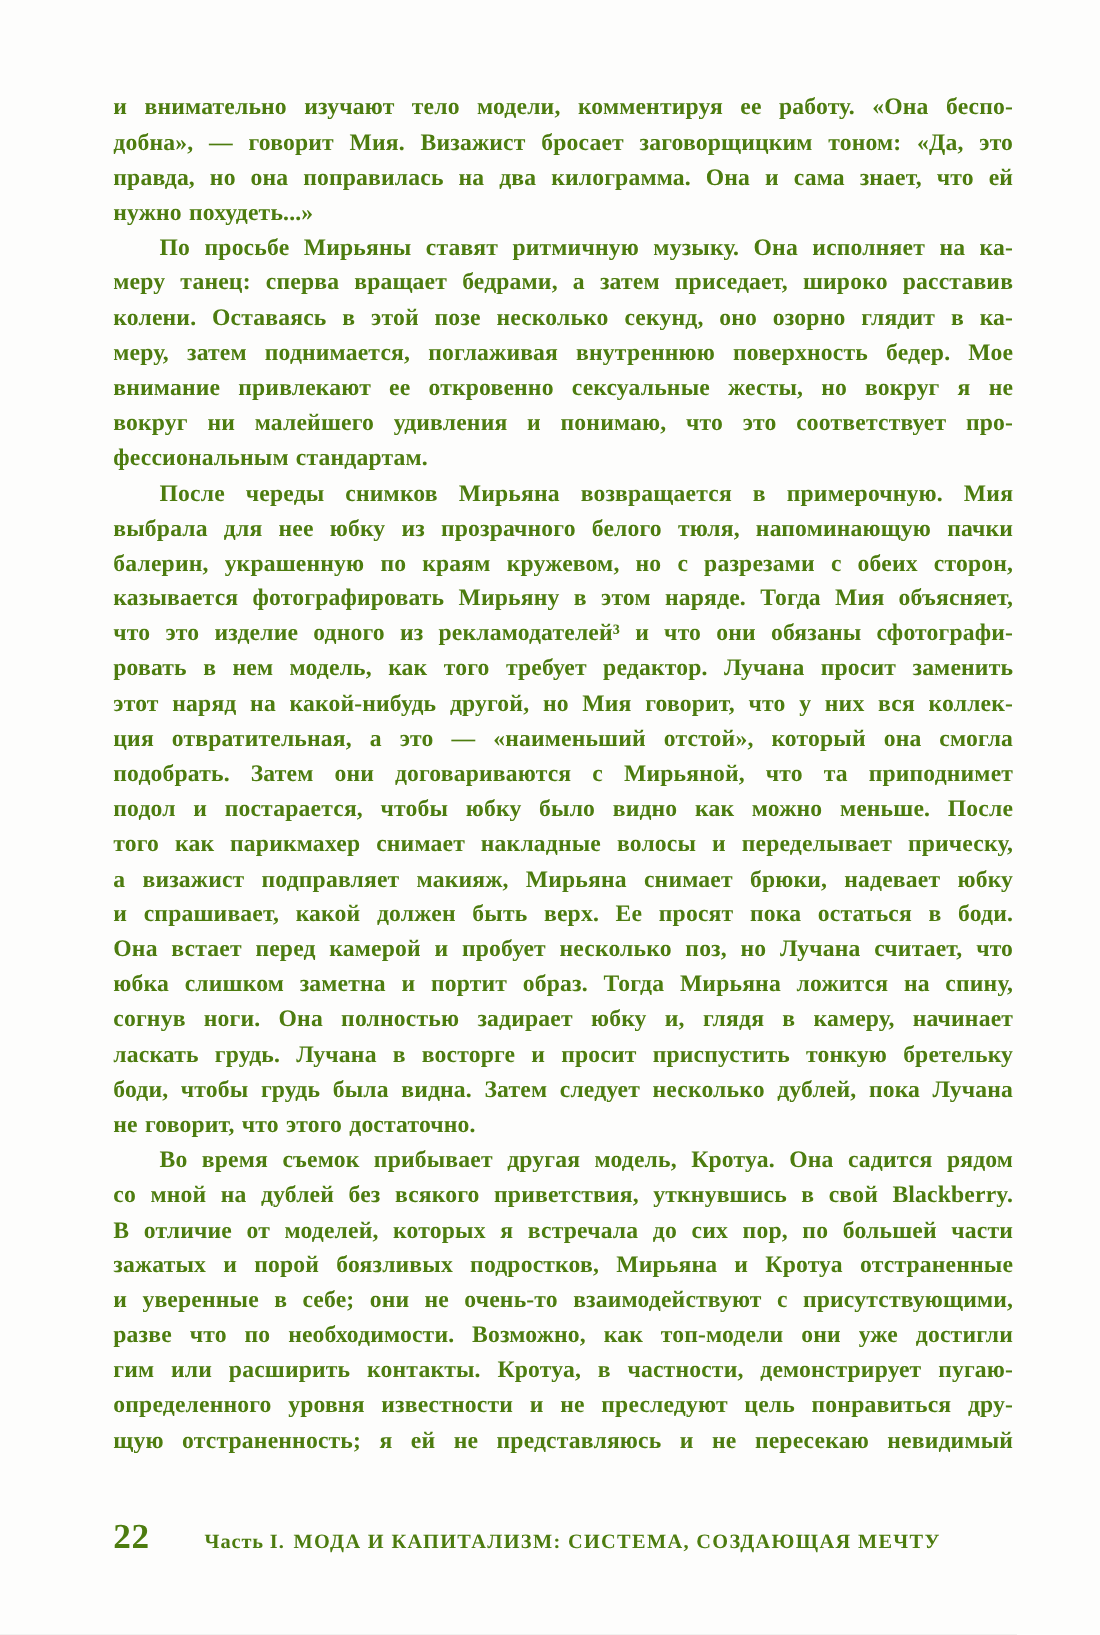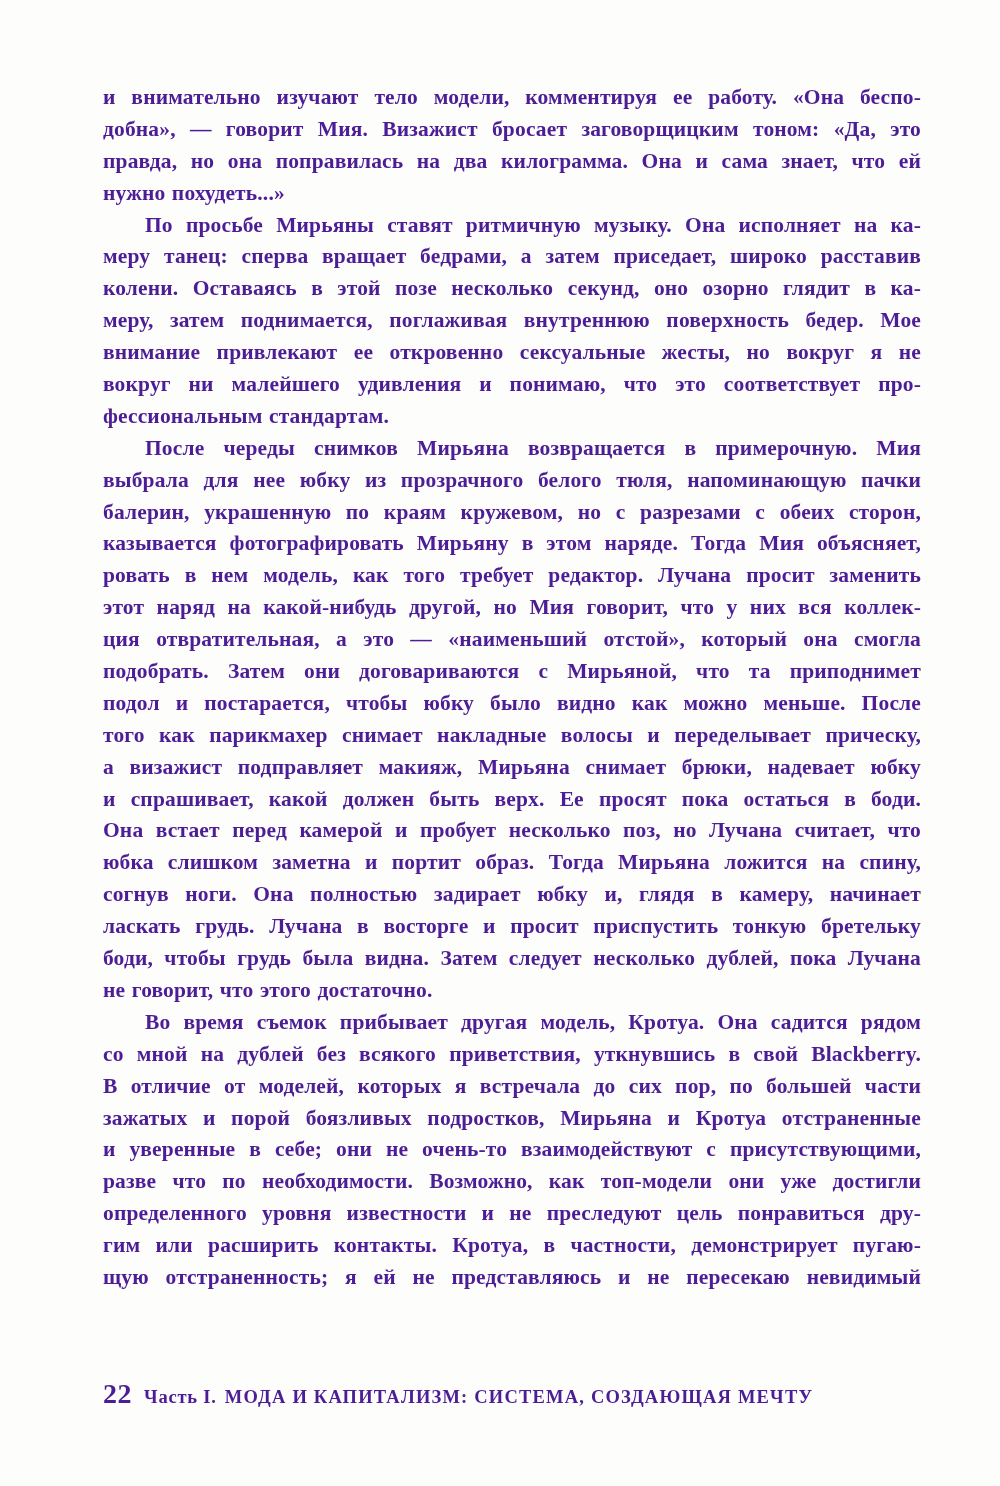--- a/index.html
+++ b/index.html
@@ -7,21 +7,21 @@
     padding: 0;
     background: #e8e8e6;
   }
   .page {
     position: relative;
     width: 1000px;
     height: 1486px;
     background: #fdfdfc;
     overflow: hidden;
     font-family: "Liberation Serif", "DejaVu Serif", serif;
-    color: #4c1d95;
+    color: #4d7c0f;
   }
   .text-block {
     position: absolute;
     left: 103px;
     top: 82px;
     width: 818px;
   }
   .line {
     font-size: 21.5px;
     font-weight: 700;
@@ -42,30 +42,31 @@
   .footer {
     position: absolute;
     left: 103px;
     top: 1378px;
     width: 818px;
     white-space: nowrap;
     display: flex;
     align-items: baseline;
   }
   .footer .pagenum {
-    font-size: 28px;
+    font-size: 32px;
     font-weight: 700;
     letter-spacing: 0.5px;
-    margin-right: 12px;
+    margin-right: 30px;
   }
   .footer .part-label {
     font-size: 18.5px;
     font-weight: 700;
     letter-spacing: 0.8px;
     margin-right: 8px;
+    margin-left: 20px;
   }
   .footer .part-title {
     font-size: 18.5px;
     font-weight: 700;
     letter-spacing: 1.2px;
     text-transform: uppercase;
   }
 </style>
 </head>
 <body>
@@ -80,42 +81,43 @@
       <div class="line">меру танец: сперва вращает бедрами, а затем приседает, широко расставив</div>
       <div class="line">колени. Оставаясь в этой позе несколько секунд, оно озорно глядит в ка-</div>
       <div class="line">меру, затем поднимается, поглаживая внутреннюю поверхность бедер. Мое</div>
       <div class="line">внимание привлекают ее откровенно сексуальные жесты, но вокруг я не</div>
       <div class="line">вокруг ни малейшего удивления и понимаю, что это соответствует про-</div>
       <div class="line lastline">фессиональным стандартам.</div>
       <div class="line firstline">После череды снимков Мирьяна возвращается в примерочную. Мия</div>
       <div class="line">выбрала для нее юбку из прозрачного белого тюля, напоминающую пачки</div>
       <div class="line">балерин, украшенную по краям кружевом, но с разрезами с обеих сторон,</div>
       <div class="line">казывается фотографировать Мирьяну в этом наряде. Тогда Мия объясняет,</div>
+      <div class="line">что это изделие одного из рекламодателей³ и что они обязаны сфотографи-</div>
       <div class="line">ровать в нем модель, как того требует редактор. Лучана просит заменить</div>
       <div class="line">этот наряд на какой-нибудь другой, но Мия говорит, что у них вся коллек-</div>
       <div class="line">ция отвратительная, а это — «наименьший отстой», который она смогла</div>
       <div class="line">подобрать. Затем они договариваются с Мирьяной, что та приподнимет</div>
       <div class="line">подол и постарается, чтобы юбку было видно как можно меньше. После</div>
       <div class="line">того как парикмахер снимает накладные волосы и переделывает прическу,</div>
       <div class="line">а визажист подправляет макияж, Мирьяна снимает брюки, надевает юбку</div>
       <div class="line">и спрашивает, какой должен быть верх. Ее просят пока остаться в боди.</div>
       <div class="line">Она встает перед камерой и пробует несколько поз, но Лучана считает, что</div>
       <div class="line">юбка слишком заметна и портит образ. Тогда Мирьяна ложится на спину,</div>
       <div class="line">согнув ноги. Она полностью задирает юбку и, глядя в камеру, начинает</div>
       <div class="line">ласкать грудь. Лучана в восторге и просит приспустить тонкую бретельку</div>
       <div class="line">боди, чтобы грудь была видна. Затем следует несколько дублей, пока Лучана</div>
       <div class="line lastline">не говорит, что этого достаточно.</div>
       <div class="line firstline">Во время съемок прибывает другая модель, Кротуа. Она садится рядом</div>
       <div class="line">со мной на дублей без всякого приветствия, уткнувшись в свой Blackberry.</div>
       <div class="line">В отличие от моделей, которых я встречала до сих пор, по большей части</div>
       <div class="line">зажатых и порой боязливых подростков, Мирьяна и Кротуа отстраненные</div>
       <div class="line">и уверенные в себе; они не очень-то взаимодействуют с присутствующими,</div>
       <div class="line">разве что по необходимости. Возможно, как топ-модели они уже достигли</div>
+      <div class="line">гим или расширить контакты. Кротуа, в частности, демонстрирует пугаю-</div>
       <div class="line">определенного уровня известности и не преследуют цель понравиться дру-</div>
-      <div class="line">гим или расширить контакты. Кротуа, в частности, демонстрирует пугаю-</div>
       <div class="line">щую отстраненность; я ей не представляюсь и не пересекаю невидимый</div>
     </div>
   <div class="footer">
     <span class="pagenum">22</span>
     <span class="part-label">Часть I.</span>
     <span class="part-title">МОДА И КАПИТАЛИЗМ: СИСТЕМА, СОЗДАЮЩАЯ МЕЧТУ</span>
   </div>
 </div>
 
 </body></html>

